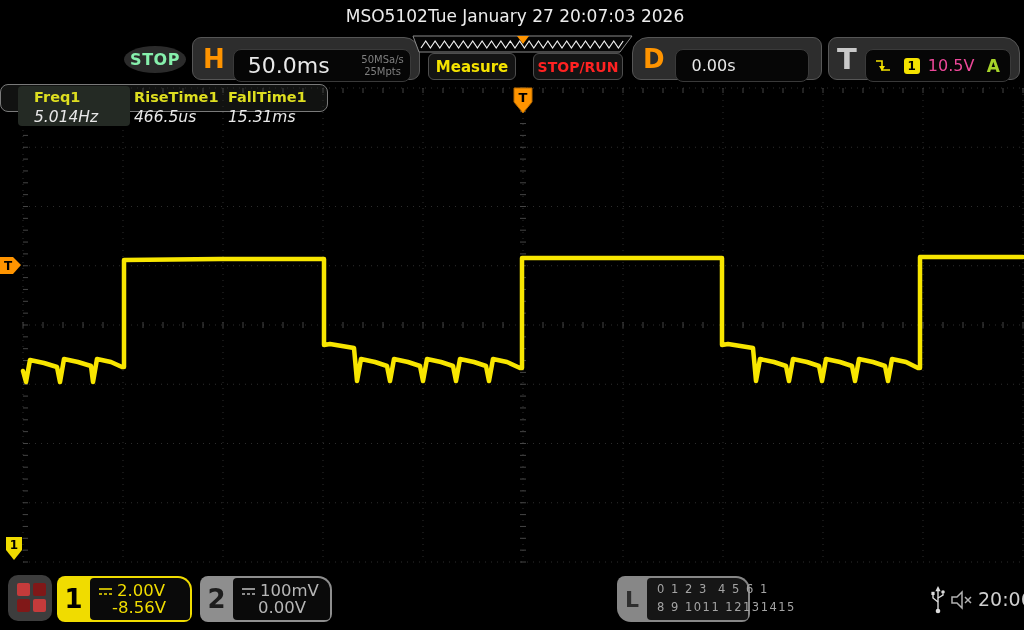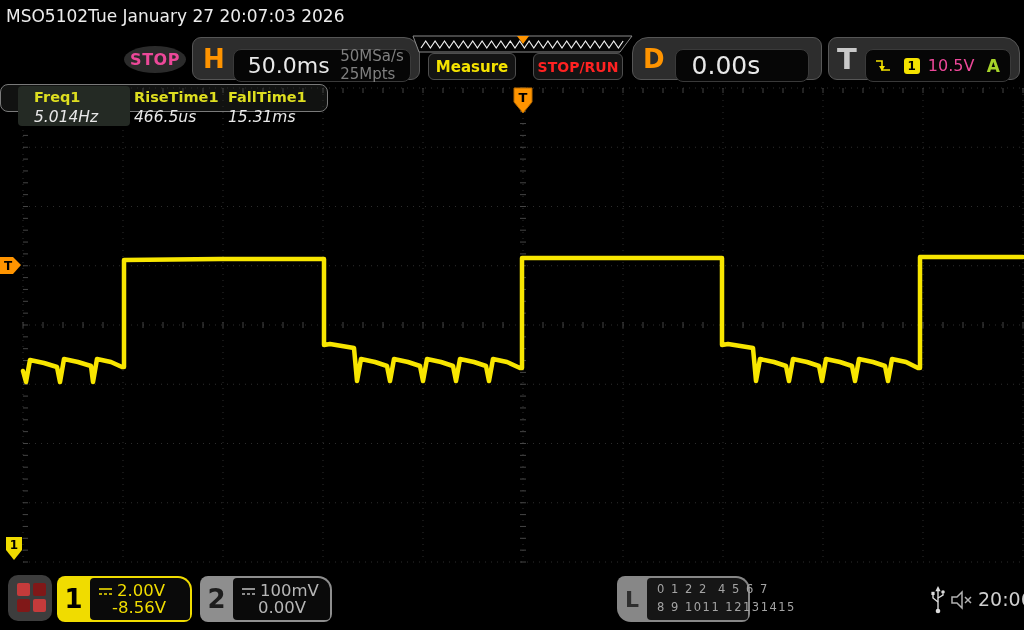--- a/index.html
+++ b/index.html
@@ -2,39 +2,39 @@
 <html><head>
 <meta charset="utf-8">
 <style>
   html,body{margin:0;padding:0;background:#000;width:1024px;height:630px;overflow:hidden;
     font-family:"DejaVu Sans","Liberation Sans",sans-serif;}
   .abs{position:absolute;}
   #screen{position:relative;width:1024px;height:630px;background:#000;}
 
   
   #statusbar{left:0;top:0;width:1024px;height:32px;color:#ececec;font-size:17px;
-    display:flex;align-items:center;gap:0;padding-left:6px;box-sizing:border-box;}
+    display:flex;align-items:center;gap:0;padding-left:6px;box-sizing:border-box;justify-content:center;}
 
   
   #logo{left:8px;top:38px;color:#ffd200;font-family:"DejaVu Serif","Liberation Serif",serif;
     font-weight:bold;font-size:31px;letter-spacing:1px;}
   #stopbadge{left:124px;top:46px;width:62px;height:27px;background:#2b2b2b;border-radius:50%;
-    display:flex;align-items:center;justify-content:center;color:#ec4899;font-weight:bold;
+    display:flex;align-items:center;justify-content:center;color:#86efac;font-weight:bold;
     font-size:16px;letter-spacing:.5px;}
   .hdrblock{background:#2d2d2d;border:1px solid #565656;border-radius:9px 16px 9px 9px;box-sizing:border-box;}
   #hblock{left:192px;top:37px;width:228px;height:43px;display:flex;align-items:center;}
   .hdrletter{font-size:26px;font-weight:bold;color:#ff9400;margin-left:10px;}
   .pill{background:#060606;border:1px solid #3a3a3a;border-radius:8px;height:33px;
     display:flex;align-items:center;box-sizing:border-box;margin-top:14px;}
   #hpill{margin-left:8px;width:178px;}
   #timebase{color:#e8e8e8;font-size:22px;margin-left:14px;}
-  #ratecol{margin-left:auto;margin-right:6px;text-align:left;color:#7f7f7f;font-size:15px;line-height:1.15;}
+  #ratecol{margin-left:auto;margin-right:6px;text-align:center;color:#7f7f7f;font-size:10px;line-height:1.15;}
   #dblock{left:632px;top:37px;width:190px;height:43px;display:flex;align-items:center;border-radius:16px 9px 9px 9px;}
   #dpill{margin-left:10px;width:134px;}
-  #delayval{color:#e8e8e8;font-size:25px;margin-left:16px;}
+  #delayval{color:#e8e8e8;font-size:16px;margin-left:16px;}
   #tblock{left:828px;top:37px;width:192px;height:43px;display:flex;align-items:center;}
   #tletter{font-size:29px;font-weight:bold;color:#c9c9c9;margin-left:8px;}
   #tpill{margin-left:8px;width:146px;display:flex;align-items:center;}
   #trigsrc{background:#f5e300;color:#000;font-size:12px;font-weight:bold;border-radius:3px;
     width:16px;height:16px;display:flex;align-items:center;justify-content:center;margin-left:10px;}
   #triglevel{color:#ec4899;font-size:16px;margin-left:8px;}
   #trigmode{color:#a6d42a;font-size:17px;font-weight:bold;margin-left:auto;margin-right:10px;}
   .hdrbtn{background:#141414;border:1px solid #4e4e4e;border-radius:6px;height:27px;
     display:flex;align-items:center;justify-content:center;font-weight:bold;font-size:15px;box-sizing:border-box;cursor:pointer;}
   #measurebtn{left:428px;top:53px;width:88px;color:#f5e300;}
@@ -403,21 +403,21 @@
         </svg>
         <span>100mV</span>
       </div>
       <div class="chline2">0.00V</div>
     </div>
   </div>
 
   <div id="logicblock" class="abs">
     <div id="logictab">L</div>
     <div id="logicbody">
-      <div>0 1 2 2  4 5 6 7</div>
+      <div>0 1 2 3  4 5 6 1</div>
       <div>8 9 1011 12131415</div>
     </div>
   </div>
 
   <svg id="usbicon" class="abs" width="16" height="30" viewBox="0 0 16 30">
     <circle cx="8" cy="26" r="2.3" fill="#dcdcdc"></circle>
     <line x1="8" y1="24" x2="8" y2="4" stroke="#dcdcdc" stroke-width="1.4"></line>
     <polygon points="8,1 5.4,6.2 10.6,6.2" fill="#dcdcdc"></polygon>
     <polyline points="8,17 3,13 3,10" fill="none" stroke="#dcdcdc" stroke-width="1.4"></polyline>
     <rect x="1.4" y="6.8" width="3.2" height="3.2" fill="#dcdcdc"></rect>

